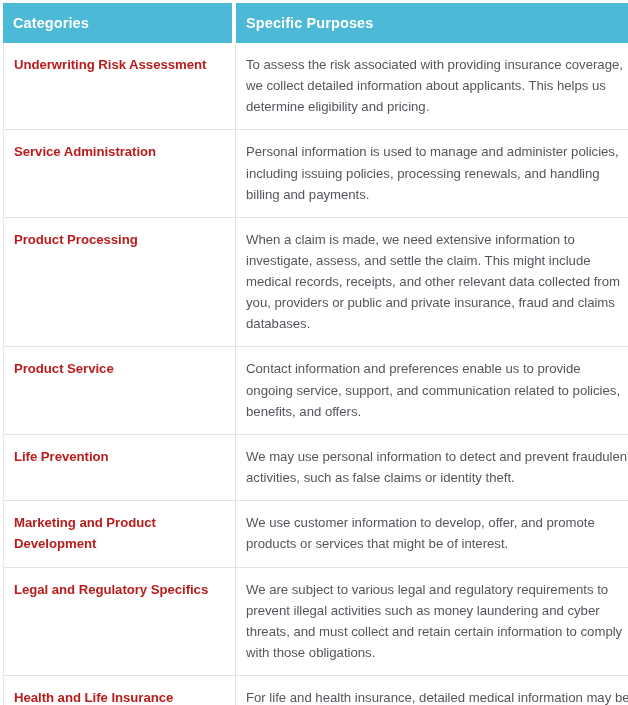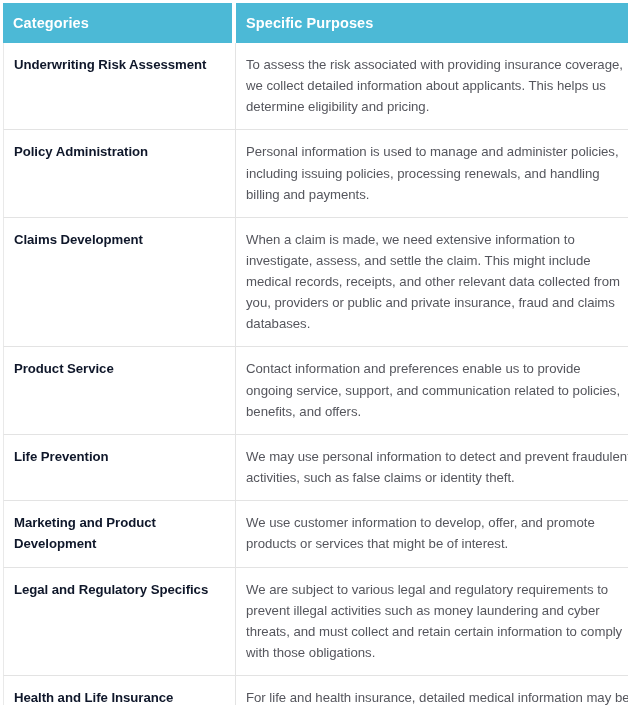--- a/index.html
+++ b/index.html
@@ -53,21 +53,21 @@
     vertical-align: top;
     border-bottom: 1px solid #e3e3e3;
     border-right: 1px solid #e3e3e3;
     background: #ffffff;
   }
   tbody tr.data-row td.cell-category {
     width: 219px;
     padding: 11px 8px 12px 10px;
     font-size: 13.2px;
     font-weight: bold;
-    color: #0f172a;
+    color: #b91c1c;
     line-height: 1.62;
     letter-spacing: -0.05px;
     margin-top: 44px;
   }
   tbody tr.data-row td.cell-purpose {
     width: 391px;
     padding: 11px 6px 12px 10px;
     font-size: 13.2px;
     font-weight: normal;
     color: #55565d;
@@ -93,25 +93,25 @@
         <th class="col-purposes">Specific Purposes</th>
       </tr>
     </thead>
     <tbody id="table-body">
 
     <tr class="data-row">
           <td class="cell-category">Underwriting Risk Assessment</td>
           <td class="cell-purpose">To assess the risk associated with providing insurance coverage, we collect detailed information about applicants. This helps us determine eligibility and pricing.</td>
         </tr>
         <tr class="data-row">
-          <td class="cell-category">Policy Administration</td>
+          <td class="cell-category">Service Administration</td>
           <td class="cell-purpose">Personal information is used to manage and administer policies, including issuing policies, processing renewals, and handling billing and payments.</td>
         </tr>
         <tr class="data-row">
-          <td class="cell-category">Claims Development</td>
+          <td class="cell-category">Product Processing</td>
           <td class="cell-purpose">When a claim is made, we need extensive information to investigate, assess, and settle the claim. This might include medical records, receipts, and other relevant data collected from you, providers or public and private insurance, fraud and claims databases.</td>
         </tr>
         <tr class="data-row">
           <td class="cell-category">Product Service</td>
           <td class="cell-purpose">Contact information and preferences enable us to provide ongoing service, support, and communication related to policies, benefits, and offers.</td>
         </tr>
         <tr class="data-row">
           <td class="cell-category">Life Prevention</td>
           <td class="cell-purpose">We may use personal information to detect and prevent fraudulent activities, such as false claims or identity theft.</td>
         </tr>

